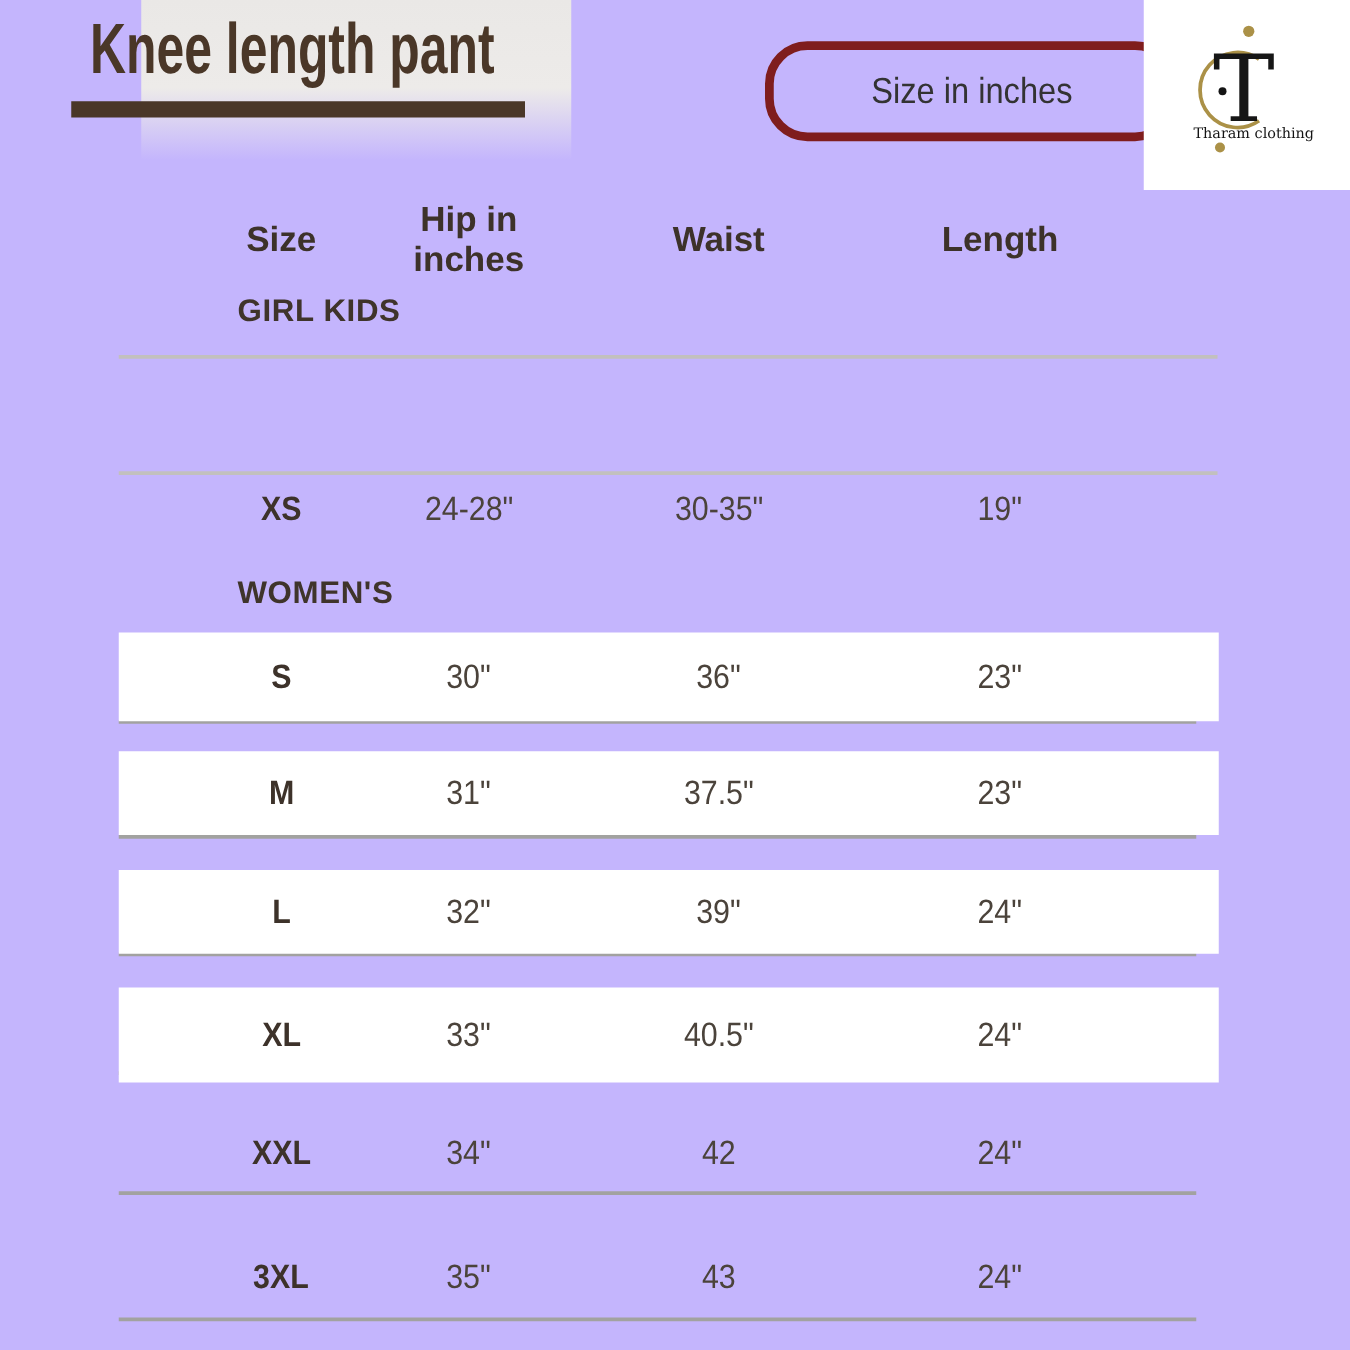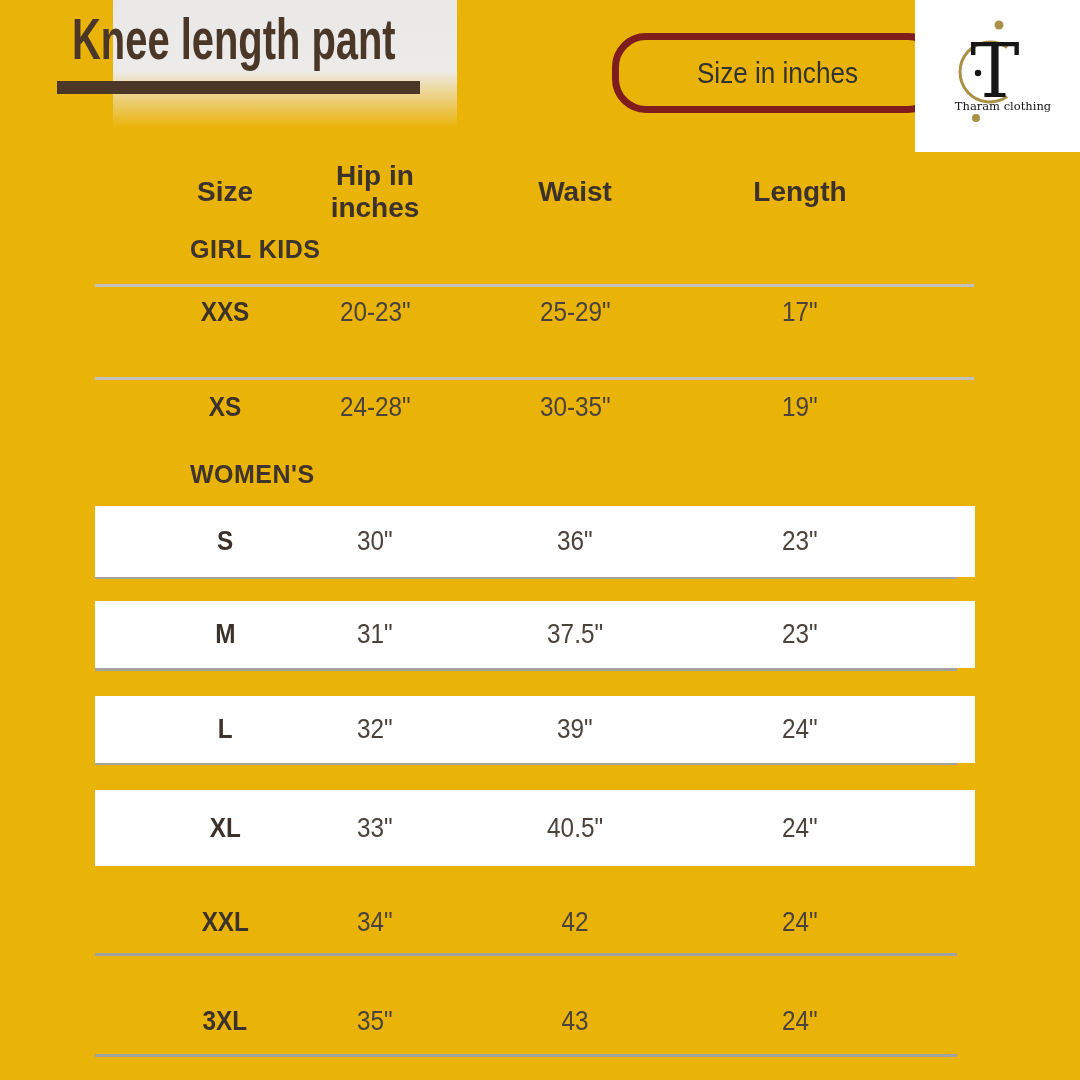--- a/index.html
+++ b/index.html
@@ -1,19 +1,19 @@
 <!DOCTYPE html>
 <html><head>
 <meta charset="utf-8">
 <style>
   html,body{margin:0;padding:0;}
   body{font-family:"Liberation Sans", sans-serif;}
   #canvas{
     position:relative;width:1080px;height:1080px;overflow:hidden;
-    background:#eab308;
+    background:#c4b5fd;
   }
   
   .title-backdrop{
     position:absolute;left:113px;top:0;width:344px;height:128px;
     background:linear-gradient(180deg,#eae8e6 0%,#edebe9 55%,rgba(244,243,241,0) 100%);
   }
   .page-title{
     position:absolute;left:72px;top:6px;margin:0;
     font-size:57px;font-weight:bold;color:#4a3728;
     white-space:nowrap;letter-spacing:0px;
@@ -110,26 +110,20 @@
 
   <div class="hline girl l-girl1"></div>
   <div class="hline girl l-girl2"></div>
   <div class="hline band l-s"></div>
   <div class="hline band l-m"></div>
   <div class="hline band l-l"></div>
   <div class="hline band l-xl"></div>
   <div class="hline band l-xxl"></div>
   <div class="hline band l-3xl"></div>
 
-  <div class="grid-row row r0">
-    <div class="cell size"><span class="val">XXS</span></div>
-    <div class="cell"><span class="val">20-23"</span></div>
-    <div class="cell"><span class="val">25-29"</span></div>
-    <div class="cell"><span class="val">17"</span></div>
-  </div>
   <div class="grid-row row r1">
     <div class="cell size"><span class="val">XS</span></div>
     <div class="cell"><span class="val">24-28"</span></div>
     <div class="cell"><span class="val">30-35"</span></div>
     <div class="cell"><span class="val">19"</span></div>
   </div>
 
   <div class="grid-row row r2">
     <div class="cell size"><span class="val">S</span></div>
     <div class="cell"><span class="val">30"</span></div>

